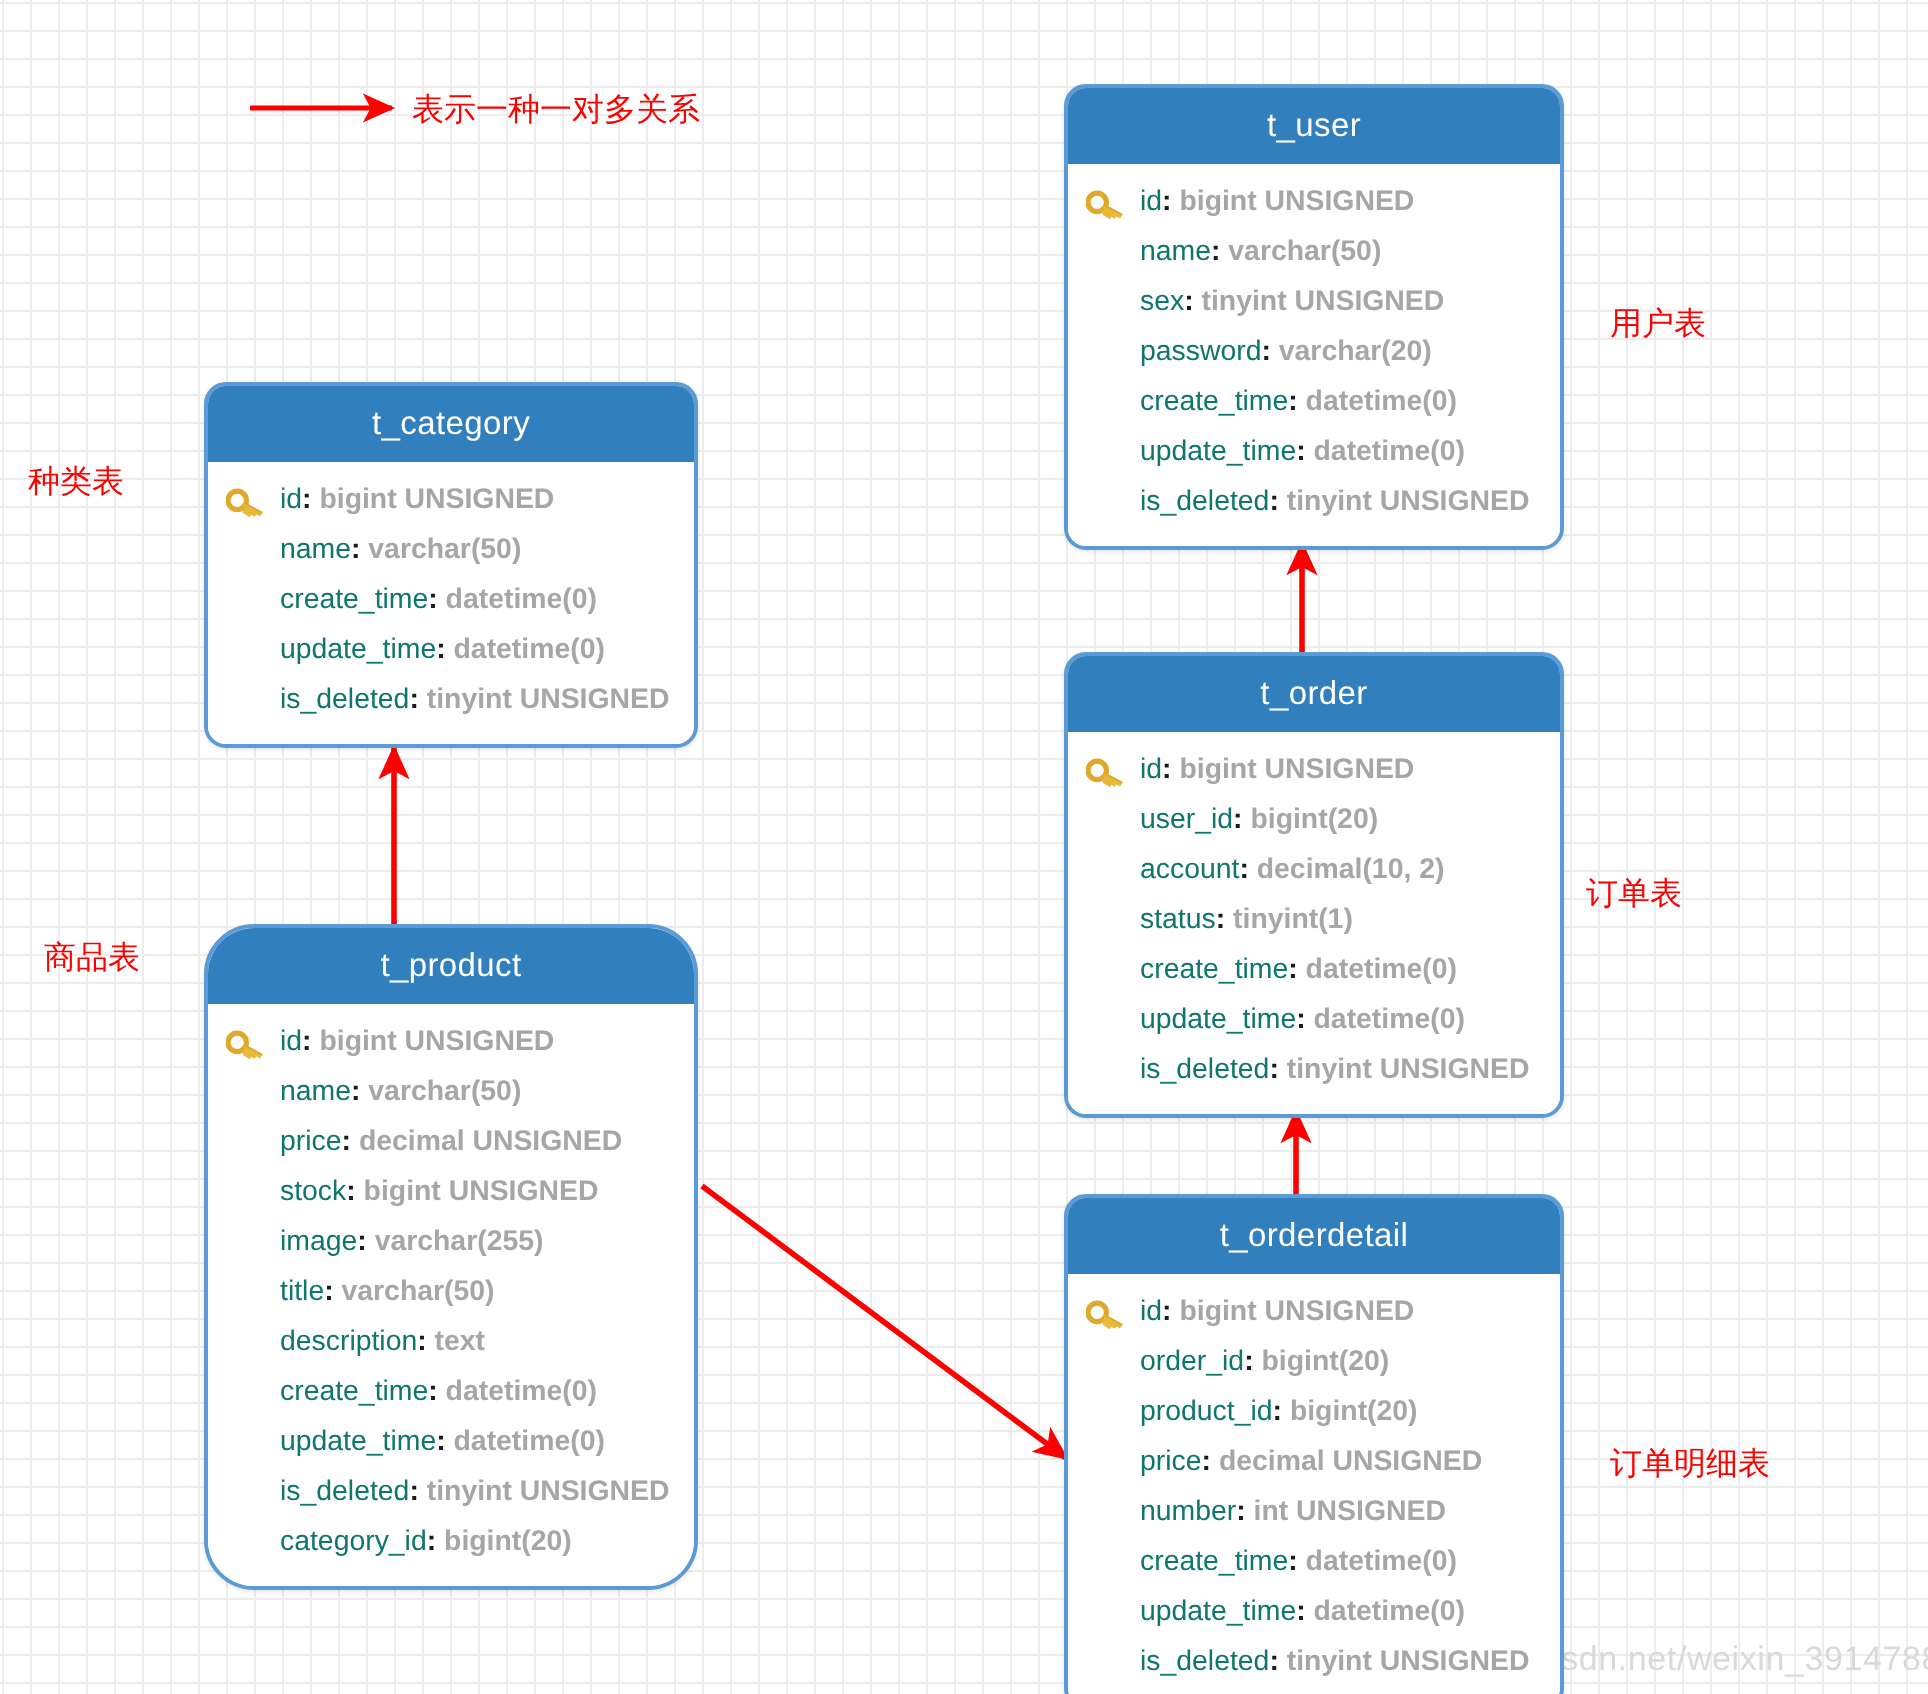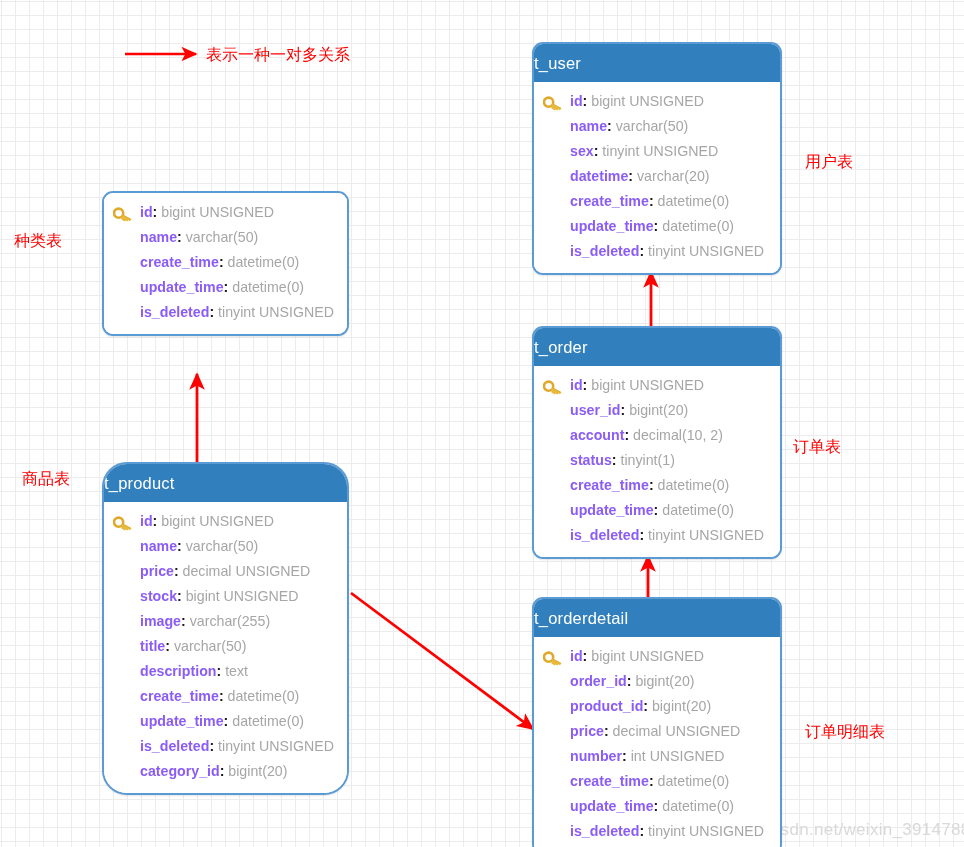--- a/index.html
+++ b/index.html
@@ -33,49 +33,49 @@
     box-sizing: border-box;
     border: 2px solid #5b9bd5;
     border-radius: 11px;
     background: #ffffff;
     box-shadow: 0 1px 2px rgba(0,0,0,0.10);
     overflow: hidden;
   }
   .table-header {
     background: #3180bd;
     color: #ffffff;
-    text-align: left;
+    text-align: center;
     font-size: 16.5px;
     line-height: 38px;
     height: 38px;
     letter-spacing: .2px;
   }
   .table-body {
     padding: 7px 0 9px 0;
     background: #ffffff;
   }
   .field-row {
     position: relative;
     height: 25px;
     line-height: 25px;
     padding-left: 36px;
     font-size: 14.2px;
     white-space: nowrap;
   }
   .field-name {
-    color: #8b5cf6;
-    font-weight: 700;
+    color: #0f766e;
+    font-weight: 400;
   }
   .field-sep {
     color: #1a1a1a;
     font-weight: 600;
   }
   .field-type {
     color: #a6a6a6;
-    font-weight: 400;
+    font-weight: 700;
   }
   .key-icon {
     position: absolute;
     left: 9px;
     top: 5px;
     width: 20px;
     height: 15px;
   }
 
   
@@ -149,28 +149,29 @@
       <div class="table-header">t_user</div>
       <div class="table-body">
         <div class="field-row"><span class="key-icon"><svg viewBox="0 0 20 15" width="20" height="15">
               <circle cx="5.6" cy="6.2" r="4.6" fill="none" stroke="#e0a92b" stroke-width="2.6"></circle>
               <circle cx="5.6" cy="6.2" r="1.6" fill="#ffffff"></circle>
               <path d="M9.2,7.6 L18.2,12.4 L17.0,14.2 L15.2,13.2 L14.4,14.4 L12.6,13.4 L11.9,14.6 L8.3,12.4 Z" fill="#e8b93a"></path>
               <path d="M9.2,7.6 L18.2,12.4" stroke="#e0a92b" stroke-width="1" fill="none"></path>
             </svg></span><span class="field-name">id</span><span class="field-sep">: </span><span class="field-type">bigint UNSIGNED</span></div>
         <div class="field-row"><span class="field-name">name</span><span class="field-sep">: </span><span class="field-type">varchar(50)</span></div>
         <div class="field-row"><span class="field-name">sex</span><span class="field-sep">: </span><span class="field-type">tinyint UNSIGNED</span></div>
-        <div class="field-row"><span class="field-name">datetime</span><span class="field-sep">: </span><span class="field-type">varchar(20)</span></div>
+        <div class="field-row"><span class="field-name">password</span><span class="field-sep">: </span><span class="field-type">varchar(20)</span></div>
         <div class="field-row"><span class="field-name">create_time</span><span class="field-sep">: </span><span class="field-type">datetime(0)</span></div>
         <div class="field-row"><span class="field-name">update_time</span><span class="field-sep">: </span><span class="field-type">datetime(0)</span></div>
         <div class="field-row"><span class="field-name">is_deleted</span><span class="field-sep">: </span><span class="field-type">tinyint UNSIGNED</span></div>
       </div>
     </div>
 
   <div class="table-box" id="box-t_category" style="left:102px; top:191px; width:247px;">
+      <div class="table-header">t_category</div>
       <div class="table-body">
         <div class="field-row"><span class="key-icon"><svg viewBox="0 0 20 15" width="20" height="15">
               <circle cx="5.6" cy="6.2" r="4.6" fill="none" stroke="#e0a92b" stroke-width="2.6"></circle>
               <circle cx="5.6" cy="6.2" r="1.6" fill="#ffffff"></circle>
               <path d="M9.2,7.6 L18.2,12.4 L17.0,14.2 L15.2,13.2 L14.4,14.4 L12.6,13.4 L11.9,14.6 L8.3,12.4 Z" fill="#e8b93a"></path>
               <path d="M9.2,7.6 L18.2,12.4" stroke="#e0a92b" stroke-width="1" fill="none"></path>
             </svg></span><span class="field-name">id</span><span class="field-sep">: </span><span class="field-type">bigint UNSIGNED</span></div>
         <div class="field-row"><span class="field-name">name</span><span class="field-sep">: </span><span class="field-type">varchar(50)</span></div>
         <div class="field-row"><span class="field-name">create_time</span><span class="field-sep">: </span><span class="field-type">datetime(0)</span></div>
         <div class="field-row"><span class="field-name">update_time</span><span class="field-sep">: </span><span class="field-type">datetime(0)</span></div>

